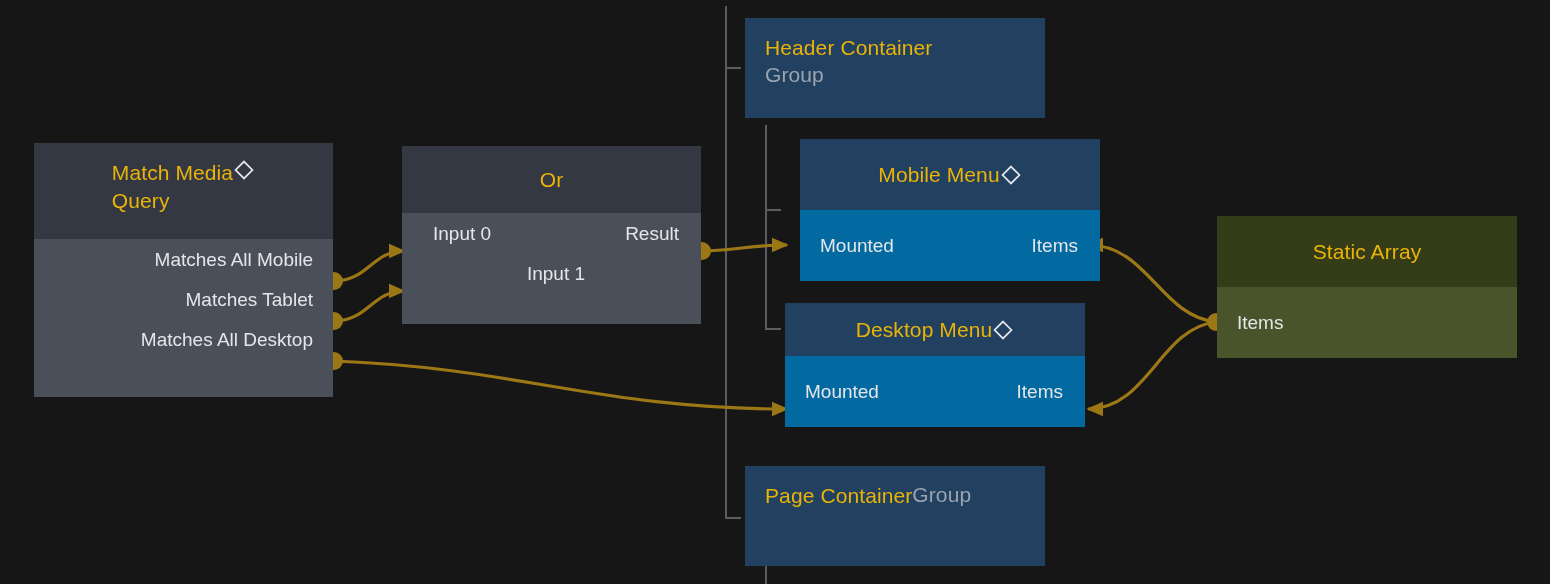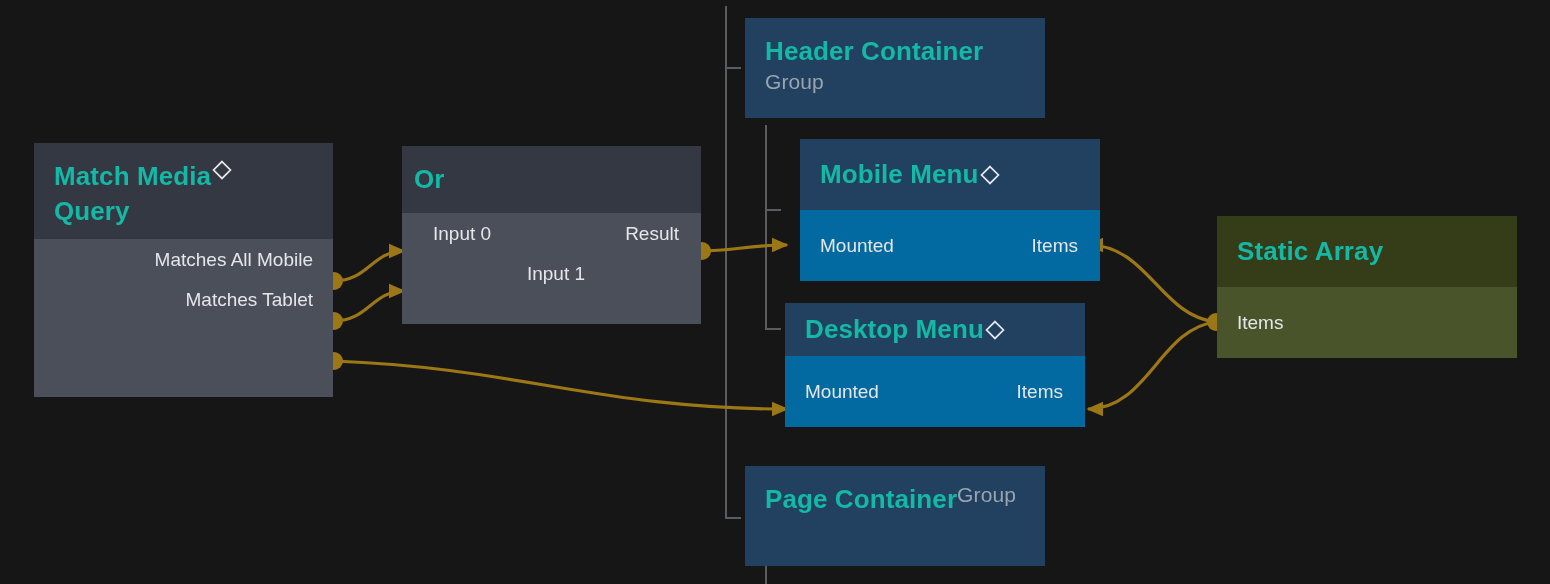--- a/index.html
+++ b/index.html
@@ -29,29 +29,28 @@
   .node {
     position: absolute;
     box-sizing: border-box;
     overflow: hidden;
     user-select: none;
   }
   .node-header {
     box-sizing: border-box;
     display: flex;
     align-items: center;
-    justify-content: flex-start;
+    justify-content: center;
   }
   .node-title {
-    color: #14b8a6;
-    font-size: 26px;
+    color: #eab308;
+    font-size: 21px;
     line-height: 1.33;
     letter-spacing: 0.1px;
     white-space: pre-line;
-    font-weight: bold;
   }
   .node-subtitle {
     color: #9aa4b0;
     font-size: 21px;
     line-height: 1.28;
     letter-spacing: 0.1px;
   }
   .node-body {
     box-sizing: border-box;
   }
@@ -145,20 +144,23 @@
         <path d="M12 2.8 L21.2 12 L12 21.2 L2.8 12 Z" fill="none" stroke="#e6e8ea" stroke-width="1.9"></path>
       </svg>
     </div>
     <div class="node-body" style="height:178px;">
       <div class="port-row" style="height:40px; padding:0 20px 0 14px;">
         <span class="port-label out">Matches All Mobile</span>
       </div>
       <div class="port-row" style="height:40px; padding:0 20px 0 14px;">
         <span class="port-label out">Matches Tablet</span>
       </div>
+      <div class="port-row" style="height:40px; padding:0 20px 0 14px;">
+        <span class="port-label out">Matches All Desktop</span>
+      </div>
     </div>
   </div>
 
   <div class="node gray" style="left:402px; top:146px; width:299px; height:178px;">
     <div class="node-header" style="height:67px; padding:0 12px; align-items:center;">
       <div class="node-title">Or</div>
     </div>
     <div class="node-body" style="height:111px;">
       <div class="port-row" style="height:40px; padding:0 22px 0 20px;">
         <span class="port-label">Input 0</span>

